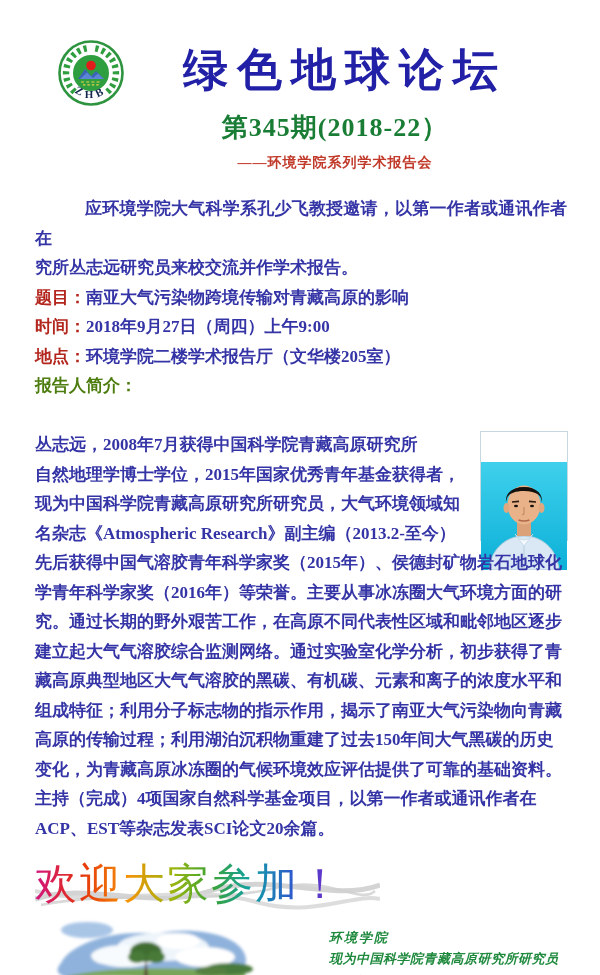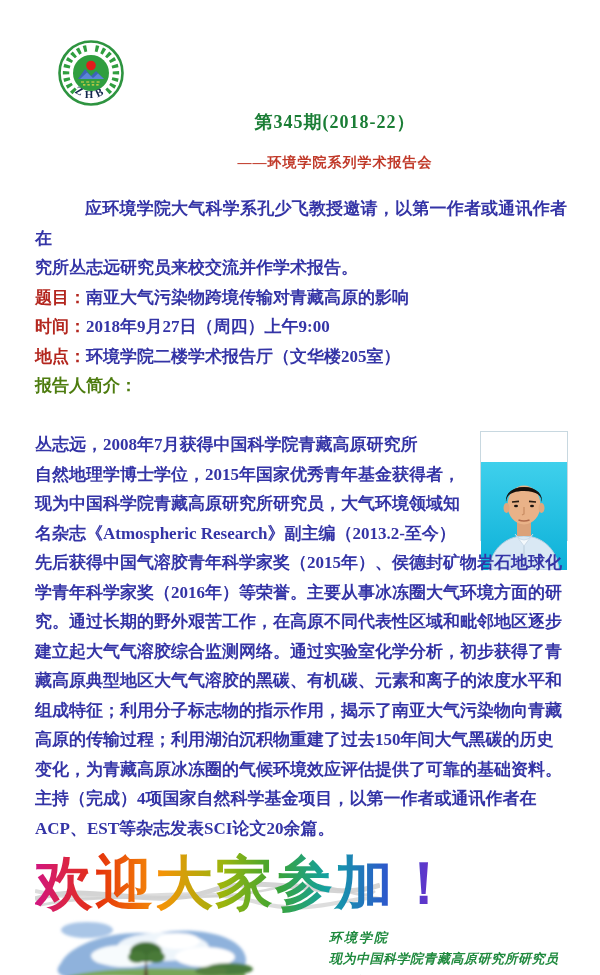--- a/index.html
+++ b/index.html
@@ -9,21 +9,21 @@
   }
   
   .logo{position:absolute;left:57px;top:39px;width:68px;height:68px;}
   .title{
     position:absolute;left:120px;top:40px;width:450px;text-align:center;
     font-size:45px;font-weight:bold;color:#2120a6;letter-spacing:9px;
     white-space:nowrap;
   }
   .issue{
     position:absolute;left:70px;top:110px;width:530px;text-align:center;
-    font-size:18px;font-weight:bold;color:#1a7d35;letter-spacing:1px;
+    font-size:26px;font-weight:bold;color:#1a7d35;letter-spacing:1px;
   }
   .subtitle{
     position:absolute;left:70px;top:154px;width:530px;text-align:center;
     font-size:14px;font-weight:bold;color:#c13a2a;letter-spacing:1px;
   }
   
   .content{
     position:absolute;left:35px;top:194px;width:532px;
     font-size:17px;line-height:29.5px;font-weight:bold;color:#3434a6;
     text-align:justify;
@@ -37,21 +37,21 @@
   .photo-wrap{
     float:right;width:86px;height:108px;margin:2px 0 6px 12px;
     box-shadow:0 0 0 1px #c8d8e0;
   }
   .photo-wrap svg{display:block;}
   
   .welcome-zone{position:relative;margin-top:10px;height:64px;}
   .swoosh{position:absolute;left:0;top:20px;width:345px;height:44px;}
   .welcome{
     position:relative;display:inline-block;white-space:nowrap;
-    font-size:58px;line-height:62px;font-weight:bold;letter-spacing:2px;
+    font-size:42px;line-height:62px;font-weight:normal;letter-spacing:2px;
     background:linear-gradient(90deg,#d11580 0%,#e5330c 15%,#f59307 30%,
       #9ab50e 45%,#3da432 57%,#12a0a5 70%,#2f52cf 85%,#8a1ec6 100%);
     -webkit-background-clip:text;background-clip:text;
     color:transparent;
   }
   
   .bottom{display:flex;justify-content:space-between;align-items:flex-start;margin-top:2px;}
   .scene{margin-left:8px;}
   .footer{
     width:238px;text-align:left;padding-top:8px;
@@ -83,20 +83,21 @@
 
       <defs>
           <path id="zhbArc" d="M -21 14 A 26 26 0 0 0 21 14"></path>
         </defs>
       <text font-family="Liberation Serif, DejaVu Serif, serif" font-size="11" font-weight="bold" fill="#13264d" letter-spacing="4">
         <textPath href="#zhbArc" startOffset="50%" text-anchor="middle">ZHB</textPath>
       </text>
     </svg>
   </div>
 
+  <div class="title">绿色地球论坛</div>
   <div class="issue">第345期(2018-22）</div>
   <div class="subtitle">——环境学院系列学术报告会</div>
 
   <div class="content">
     <p class="intro prelines">应环境学院大气科学系孔少飞教授邀请，以第一作者或通讯作者在
 究所丛志远研究员来校交流并作学术报告。</p>
 
     <p class="field">
       <span class="label-red">题目：</span><span>南亚大气污染物跨境传输对青藏高原的影响</span>
     </p>

